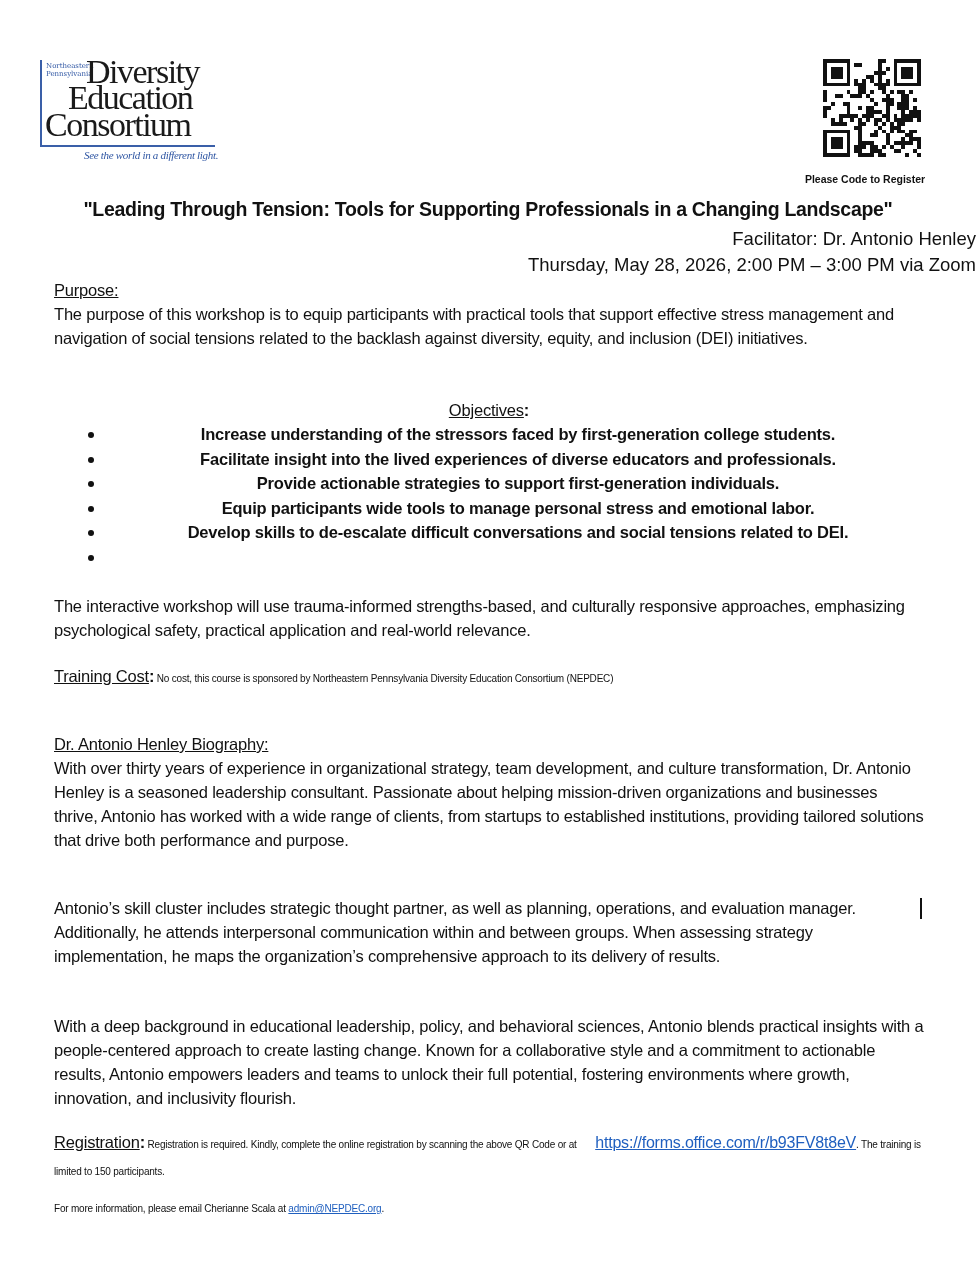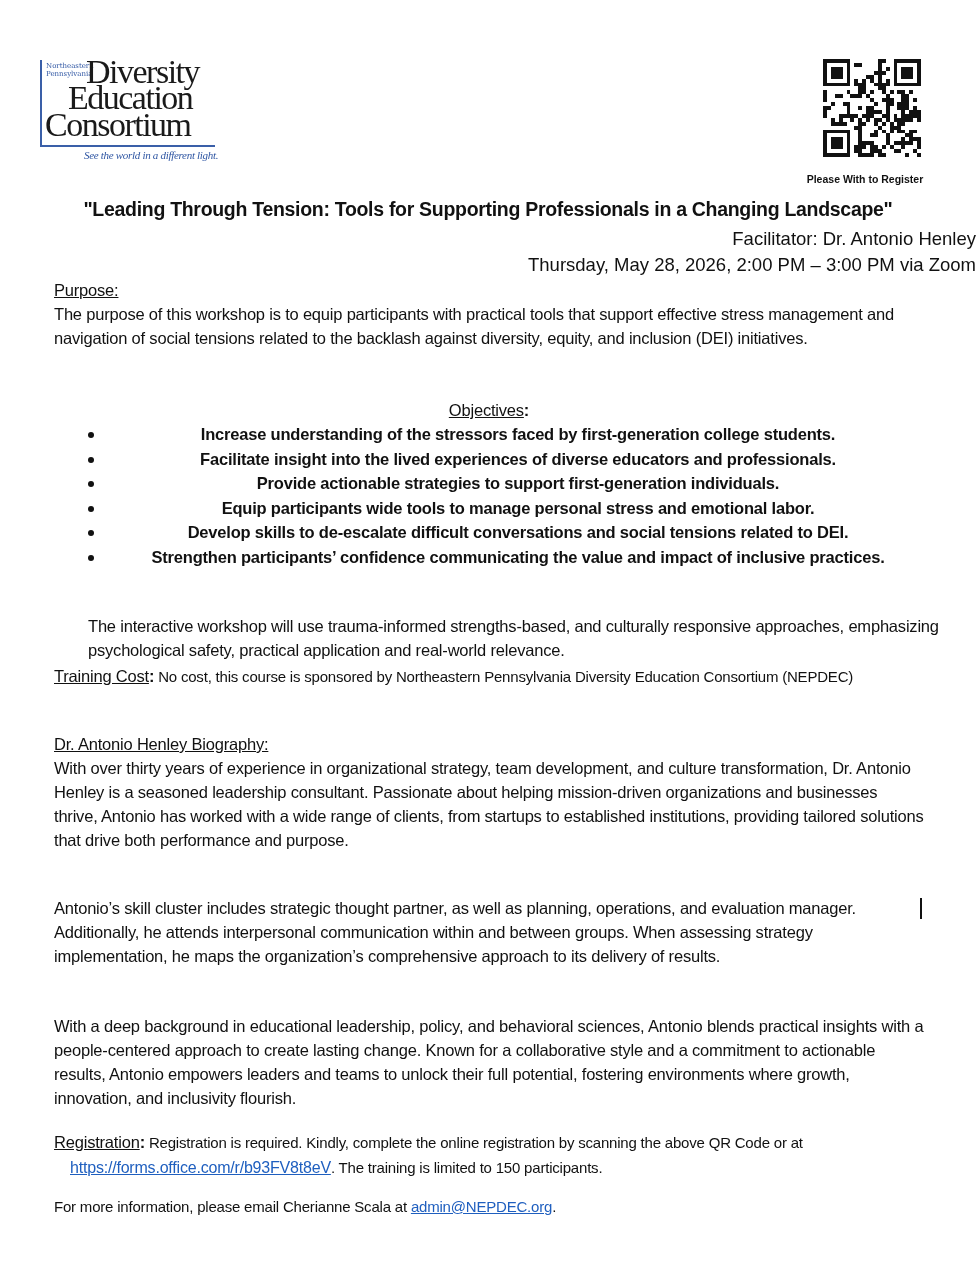--- a/index.html
+++ b/index.html
@@ -31,21 +31,21 @@
   .title { position: absolute; left: 0; top: 198px; width: 976px; text-align: center;
            font-size: 19.5px; font-weight: bold; letter-spacing: -0.3px; color: #111; }
   .subtitle { position: absolute; left: 0; width: 976px; text-align: right; font-size: 18.5px; color: #111; }
   .sub1 { top: 228px; }
   .sub2 { top: 254px; }
 
   
   .sec { position: absolute; left: 54px; width: 870px; font-size: 16.5px; line-height: 24px; color: #111;
          letter-spacing: -0.2px; }
   .head { font-weight: normal; text-decoration: underline; }
-  .small { font-size: 15px; }
+  .small { font-size: 10px; }
   ul { margin: 0; padding: 0; list-style: none; font-weight: bold; }
   li { position: relative; padding-left: 58px; line-height: 24.6px; }
   li .dot { position: absolute; left: 34px; top: 10px; width: 6px; height: 6px; border-radius: 50%; background: #111; }
   a { color: #1f5fbf; text-decoration: underline; }
   .link-big { font-size: 16px; margin-left: 16px; }
 </style>
 </head>
 <body>
 
 <div class="page">
@@ -352,44 +352,44 @@
         <rect x="9" y="24" width="1" height="1" fill="#111"></rect>
         <rect x="10" y="24" width="1" height="1" fill="#111"></rect>
         <rect x="11" y="24" width="1" height="1" fill="#111"></rect>
         <rect x="12" y="24" width="1" height="1" fill="#111"></rect>
         <rect x="14" y="24" width="1" height="1" fill="#111"></rect>
         <rect x="15" y="24" width="1" height="1" fill="#111"></rect>
         <rect x="21" y="24" width="1" height="1" fill="#111"></rect>
         <rect x="24" y="24" width="1" height="1" fill="#111"></rect>
       </svg>
   </div>
-  <div class="qr-caption">Please With to Register</div>
+  <div class="qr-caption">Please Code to Register</div>
 
   <div class="title">"Leading Through Tension: Tools for Supporting Professionals in a Changing Landscape"</div>
   <div class="subtitle sub1">Facilitator: Dr. Antonio Henley</div>
   <div class="subtitle sub2">Thursday, May 28, 2026, 2:00 PM – 3:00 PM via Zoom</div>
 
   <div class="sec" style="top:278px;">
     <div class="head">Purpose:</div>
     <div>The purpose of this workshop is to equip participants with practical tools that support effective stress management and navigation of social tensions related to the backlash against diversity, equity, and inclusion (DEI) initiatives.</div>
   </div>
 
   <div class="sec" style="top:398px;text-align:center;">
     <div><span class="head">Objectives</span><b>:</b></div>
     <ul>
       <li><span class="dot"></span><span>Increase understanding of the stressors faced by first-generation college students.</span></li>
       <li><span class="dot"></span><span>Facilitate insight into the lived experiences of diverse educators and professionals.</span></li>
       <li><span class="dot"></span><span>Provide actionable strategies to support first-generation individuals.</span></li>
       <li><span class="dot"></span><span>Equip participants wide tools to manage personal stress and emotional labor.</span></li>
       <li><span class="dot"></span><span>Develop skills to de-escalate difficult conversations and social tensions related to DEI.</span></li>
-      <li><span class="dot"></span><span>Strengthen participants’ confidence communicating the value and impact of inclusive practices.</span></li>
+      <li><span class="dot"></span></li>
     </ul>
   </div>
 
-  <div class="sec" style="top:614px;margin-left:34px;">
+  <div class="sec" style="top:594px;">
     <div>The interactive workshop will use trauma-informed strengths-based, and culturally responsive approaches, emphasizing psychological safety, practical application and real-world relevance.</div>
   </div>
 
   <div class="sec" style="top:664px;">
     <span class="head">Training Cost</span><b>:</b><span class="small"> No cost, this course is sponsored by Northeastern Pennsylvania Diversity Education Consortium (NEPDEC)</span>
   </div>
 
   <div class="sec" style="top:732px;">
     <div class="head">Dr. Antonio Henley Biography:</div>
     <div>With over thirty years of experience in organizational strategy, team development, and culture transformation, Dr. Antonio Henley is a seasoned leadership consultant. Passionate about helping mission-driven organizations and businesses thrive, Antonio has worked with a wide range of clients, from startups to established institutions, providing tailored solutions that drive both performance and purpose.</div>

